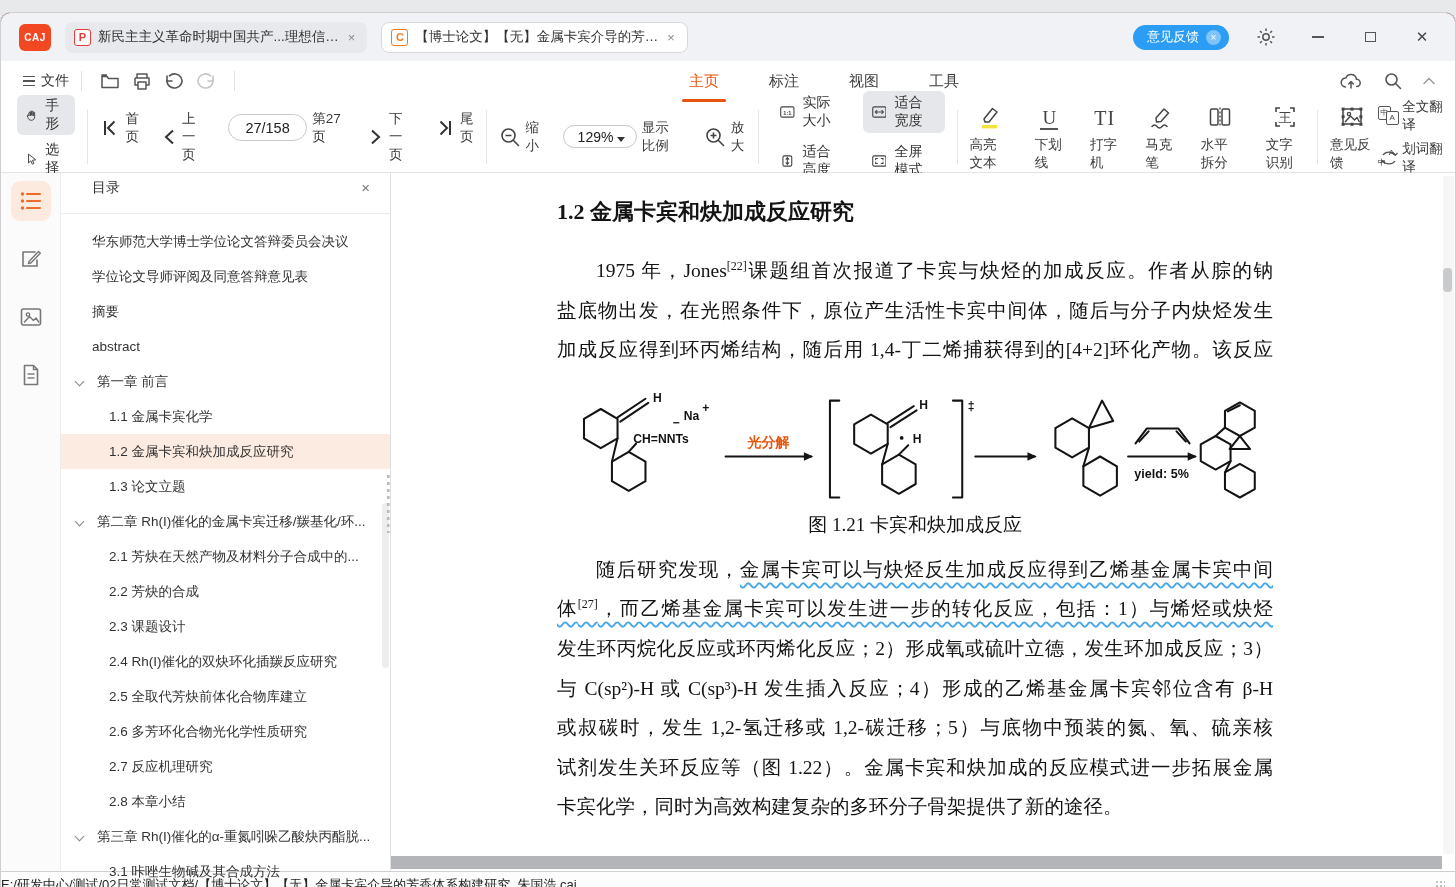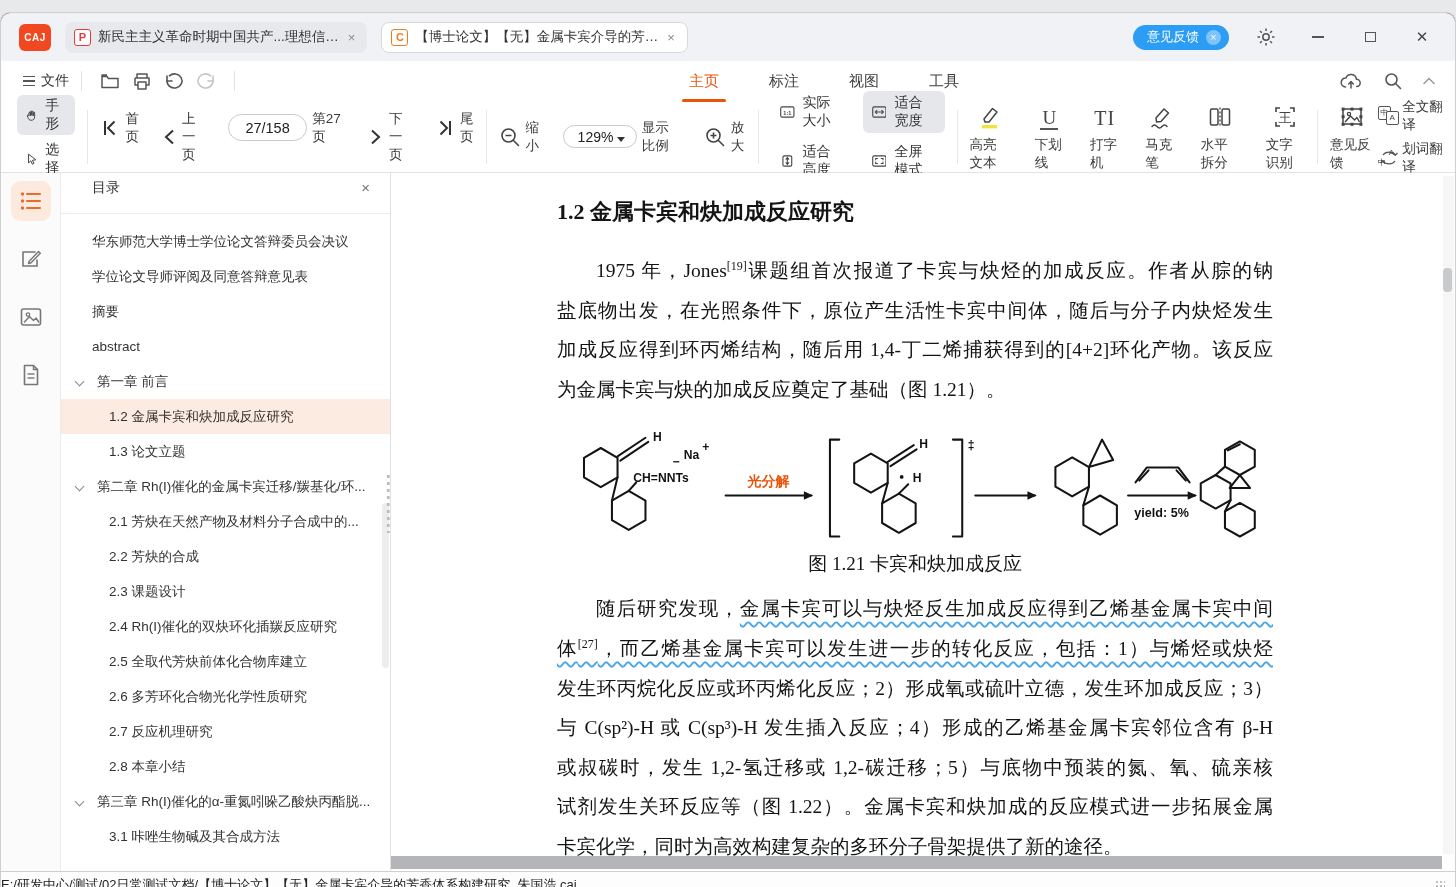--- a/index.html
+++ b/index.html
@@ -515,20 +515,23 @@
         <div class="toc-item">
             <span>摘要</span>
           </div>
         <div class="toc-item">
             <span>abstract</span>
           </div>
         <div class="toc-item chap">
             <span class="chev"></span>
             <span>第一章 前言</span>
           </div>
+        <div class="toc-item sub">
+            <span>1.1 金属卡宾化学</span>
+          </div>
         <div class="toc-item sub active">
             <span>1.2 金属卡宾和炔加成反应研究</span>
           </div>
         <div class="toc-item sub">
             <span>1.3 论文立题</span>
           </div>
         <div class="toc-item chap">
             <span class="chev"></span>
             <span>第二章 Rh(I)催化的金属卡宾迁移/羰基化/环...</span>
           </div>
@@ -565,24 +568,23 @@
           </div>
       </div>
       <div class="toc-scroll"></div>
       <div class="toc-grip"></div>
     </div>
 
     <div class="docarea">
       <div class="docpage">
         <div class="doc-h2">1.2 金属卡宾和炔加成反应研究</div>
 
-        <div class="dline ind"><span>1975 年，Jones</span><sup class="ref">[19]</sup><span>课题组首次报道了卡宾与炔烃的加成反应。作者从腙的钠</span></div>
+        <div class="dline ind"><span>1975 年，Jones</span><sup class="ref">[22]</sup><span>课题组首次报道了卡宾与炔烃的加成反应。作者从腙的钠</span></div>
         <div class="dline">盐底物出发，在光照条件下，原位产生活性卡宾中间体，随后与分子内炔烃发生</div>
         <div class="dline">加成反应得到环丙烯结构，随后用 1,4-丁二烯捕获得到的[4+2]环化产物。该反应</div>
-        <div class="dline endp">为金属卡宾与炔的加成反应奠定了基础（图 1.21）。</div>
 
         <div class="figure">
           <svg width="736" height="126" viewBox="0 0 790 135">
 
             <g class="chem">
               <polygon points="62,31 44,41.5 44,62.5 62,73 80,62.5 80,41.5"></polygon>
               <polygon points="92,77 74,87.5 74,108.5 92,119 110,108.5 110,87.5"></polygon>
               <line x1="80" y1="62.5" x2="74" y2="87.5"></line>
               <line x1="80" y1="40" x2="110" y2="20"></line>
               <line x1="83" y1="44.5" x2="113" y2="24.5"></line>

